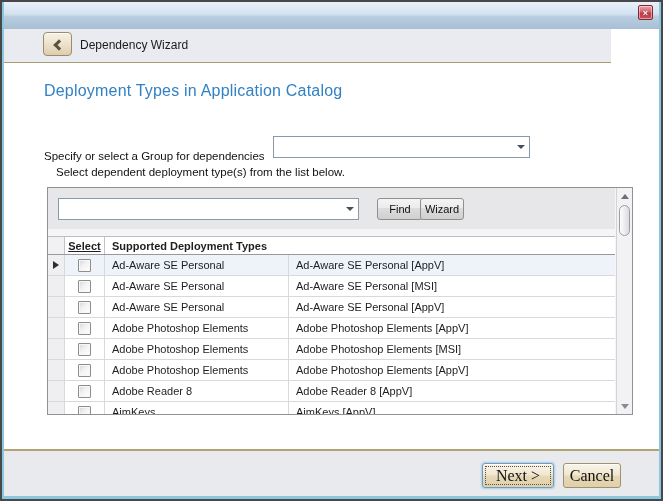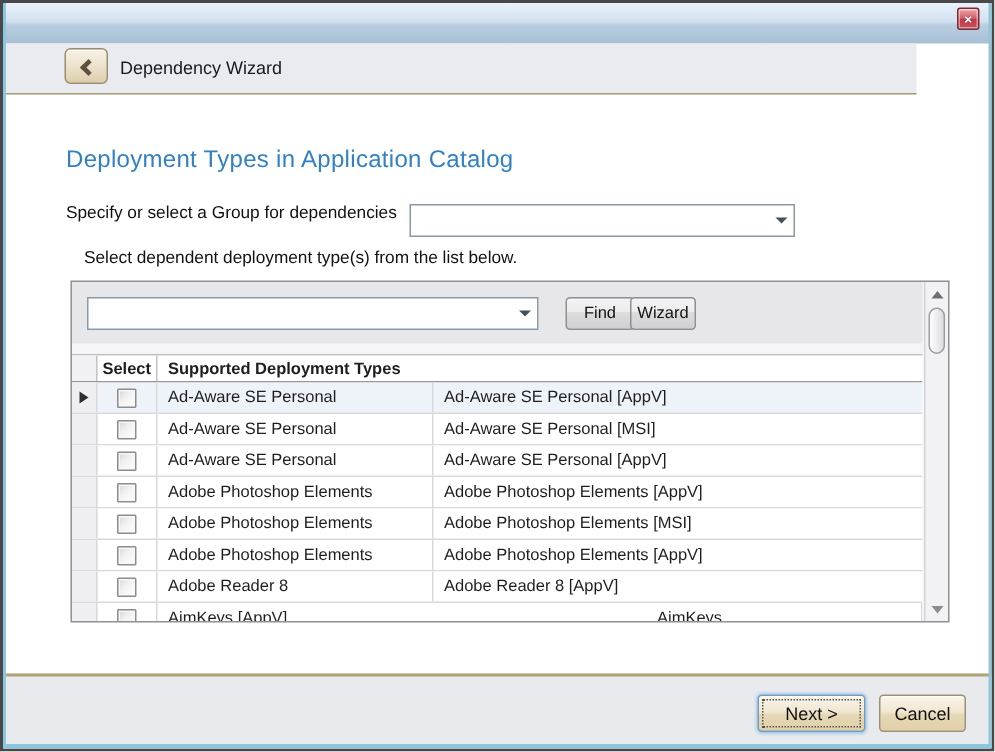--- a/index.html
+++ b/index.html
@@ -46,24 +46,24 @@
   .back-chevron {
     display:inline-block; width:8px; height:8px; margin-left:3px;
     border-left:3px solid #5f5142; border-bottom:3px solid #5f5142;
     transform: rotate(45deg);
   }
   .wizard-title { position:absolute; left:78px; top:9px; font-size:12px; color:#1a1a1a; }
 
   
   .page-heading {
     position:absolute; left:42px; top:80px;
-    font-size:16px; color:#3181c4; letter-spacing:.2px;margin-top:16px;
+    font-size:16px; color:#3181c4; letter-spacing:.2px;
   }
   .label { position:absolute; font-size:11.5px; color:#111; }
-  .group-label { left:42px; top:134px; }
+  .group-label { left:42px; top:148px; }
   .list-label  { left:54px; top:164px; }
 
   .combo {
     position:absolute; height:22px; border:1px solid #8a99a8; background:#fff;
     display:flex; align-items:center;
   }
   .combo input {
     flex:1 1 auto; height:100%; border:none; outline:none; background:transparent;
     font-family:"Liberation Sans",sans-serif; font-size:11px; padding:0 4px; min-width:0;
   }
@@ -142,23 +142,22 @@
 
   
   .footer {
     position:absolute; left:0; bottom:0; width:659px; height:50px;
     background:#e9eaee; border-top:2px solid #b0a375;
   }
   .btn-beige {
     position:absolute; top:12px; height:25px;
     border:1px solid #9d9171; border-radius:3px;
     background: linear-gradient(#f9f4e8 0%, #f1e8d2 45%, #e6d8b5 55%, #e0d0aa 100%);
-    font-family:Liberation Sans, sans-serif; font-size:12px; color:#111; cursor:default;
+    font-family:Liberation Serif, serif; font-size:16px; color:#111; cursor:default;
     box-shadow: inset 0 1px 0 rgba(255,255,255,.8);
-    margin-left: 23px;
   }
   .next-btn {
     left:480px; width:72px;
     border-color:#6f9cbf; box-shadow: 0 0 2px 1px #a8cbe6, inset 0 1px 0 rgba(255,255,255,.8);
     outline:1px dotted #55504a; outline-offset:-4px;
   }
   .cancel-btn { left:561px; width:58px;text-align:center; }
 </style>
 </head>
 <body>
@@ -198,21 +197,21 @@
             <span class="tri-down"></span>
           </span>
         </div>
         <button class="btn-std find-btn">Find</button>
         <button class="btn-std clear-btn">Wizard</button>
       </div>
 
       <div class="grid">
         <div class="thead">
           <div class="cell c-sel"></div>
-          <div class="cell c-check" style="justify-content:center;">Select</div>
+          <div class="cell c-check" style="justify-content:center;text-decoration:underline;">Select</div>
           <div class="cell c-dep">Supported Deployment Types</div>
         </div>
         <div id="table-body">
   <div class="trow current">
     <div class="cell c-sel">
       <span class="ptr"></span>
     </div>
     <div class="cell c-check">
       <span class="checkbox"></span>
     </div>
@@ -286,22 +285,22 @@
     <div class="cell c-dep">Adobe Reader 8 [AppV]</div>
   </div>
 
   <div class="trow">
     <div class="cell c-sel">
       <span class="ptr"></span>
     </div>
     <div class="cell c-check">
       <span class="checkbox"></span>
     </div>
+    <div class="cell c-app">AimKeys</div>
     <div class="cell c-dep">AimKeys [AppV]</div>
-    <div class="cell c-app">AimKeys</div>
   </div>
 </div>
       </div>
 
       <div class="vscroll">
         <div class="scroll-arrow up">
           <span class="tri-up-s"></span>
         </div>
         <div class="scroll-thumb"></div>
         <div class="scroll-arrow down">

